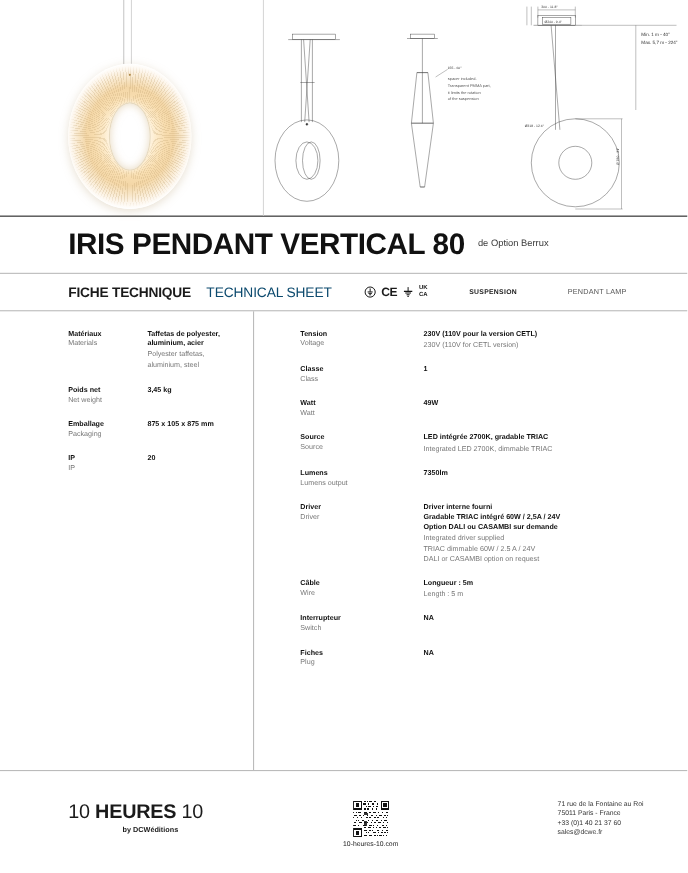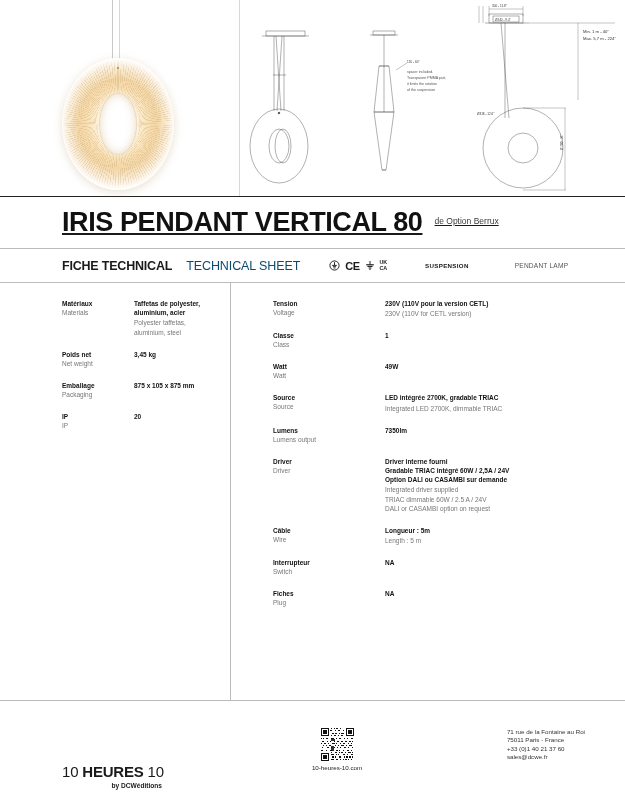--- a/index.html
+++ b/index.html
@@ -70,21 +70,20 @@
   .tech svg { display: block; }
   .dimtxt { font-family: "Liberation Sans", sans-serif; font-size: 3.1px; fill: #333; }
   .dimtxt5 { font-family: "Liberation Sans", sans-serif; font-size: 4.2px; fill: #333; }
   .noteblk { font-family: "Liberation Sans", sans-serif; font-size: 3.6px; fill: #555; }
 
   
   .title-band {
     height: 52px; display: flex; align-items: center;
     padding: 0 40px 0 62px;
     border-bottom: 1px solid #bbb;
-    text-decoration: underline;
   }
   .prod-title {
     font-size: 27px; font-weight: bold; letter-spacing: -.4px; color: #111;
   }
   .prod-by { font-size: 8.5px; color: #3a3a3a; margin-left: 12px; padding-bottom: 3px; }
 
   
   .sheet-band {
     height: 34px; display: flex; align-items: center;
     padding: 0 40px 0 62px;
@@ -122,21 +121,21 @@
   .val-en { font-size: 6.5px; color: #777; line-height: 9.2px; }
   .val-gap { height: 1px; }
 
   
   .footer {
     position: absolute; left: 0; bottom: 0; width: 625px; height: 88px;
     display: flex; align-items: flex-start;
     padding: 22px 40px 0 62px;
   }
   .logo-box { width: 215px; }
-  .logo-main { font-size: 15px; letter-spacing: -.2px; white-space: nowrap; margin-top: 35px; }
+  .logo-main { font-size: 18px; letter-spacing: -.2px; white-space: nowrap; }
   .logo-main b { font-weight: bold; }
   .logo-sub { font-size: 6.6px; font-weight: bold; text-align: right; width: 100px; margin-top: 2px; }
   .qr-box { width: 120px; display: flex; flex-direction: column; align-items: center; }
   .qr { width: 33px; height: 33px; }
   .qr-cap { font-size: 6.2px; margin-top: 3px; white-space: nowrap; }
   .addr { margin-left: auto; font-size: 6.2px; color: #333; line-height: 8.4px; text-align: left; }
 </style>
 </head>
 <body>
 
@@ -231,21 +230,21 @@
       </svg>
     </div>
   </div>
 
   <div class="title-band">
     <span class="prod-title">IRIS PENDANT VERTICAL 80</span>
     <span class="prod-by">de Option Berrux</span>
   </div>
 
   <div class="sheet-band">
-    <span class="fiche">FICHE TECHNICAL</span>
+    <span class="fiche">FICHE TECHNIQUE</span>
     <span class="techsheet">TECHNICAL SHEET</span>
 
     <span class="marks">
       <svg width="11" height="11" viewBox="0 0 11 11">
         <circle cx="5.5" cy="5.5" r="4.6" fill="none" stroke="#111" stroke-width="0.9"></circle>
         <line x1="5.5" y1="2.2" x2="5.5" y2="5.2" stroke="#111" stroke-width="0.9"></line>
         <line x1="3.2" y1="5.4" x2="7.8" y2="5.4" stroke="#111" stroke-width="0.9"></line>
         <line x1="3.9" y1="6.7" x2="7.1" y2="6.7" stroke="#111" stroke-width="0.9"></line>
         <line x1="4.6" y1="8" x2="6.4" y2="8" stroke="#111" stroke-width="0.9"></line>
       </svg>

